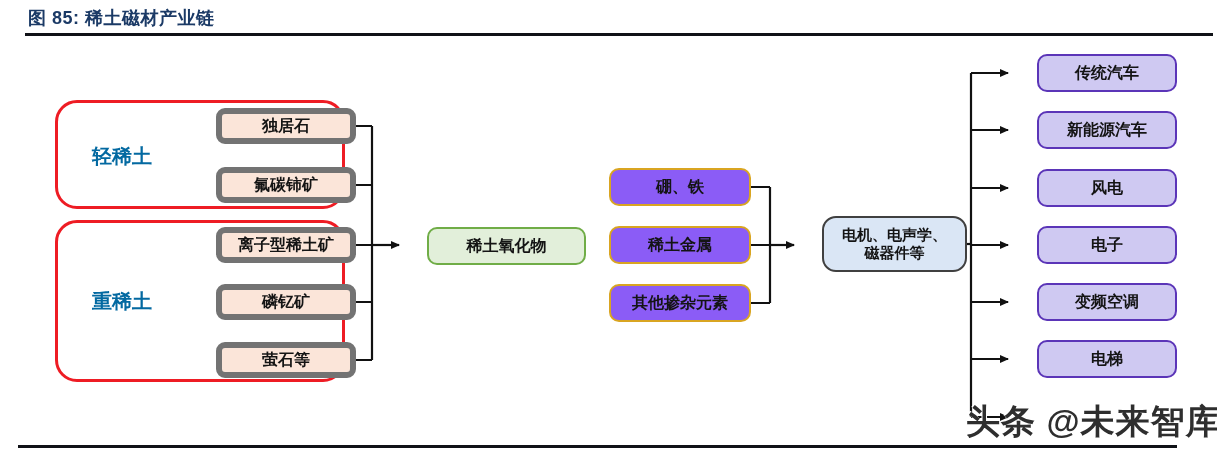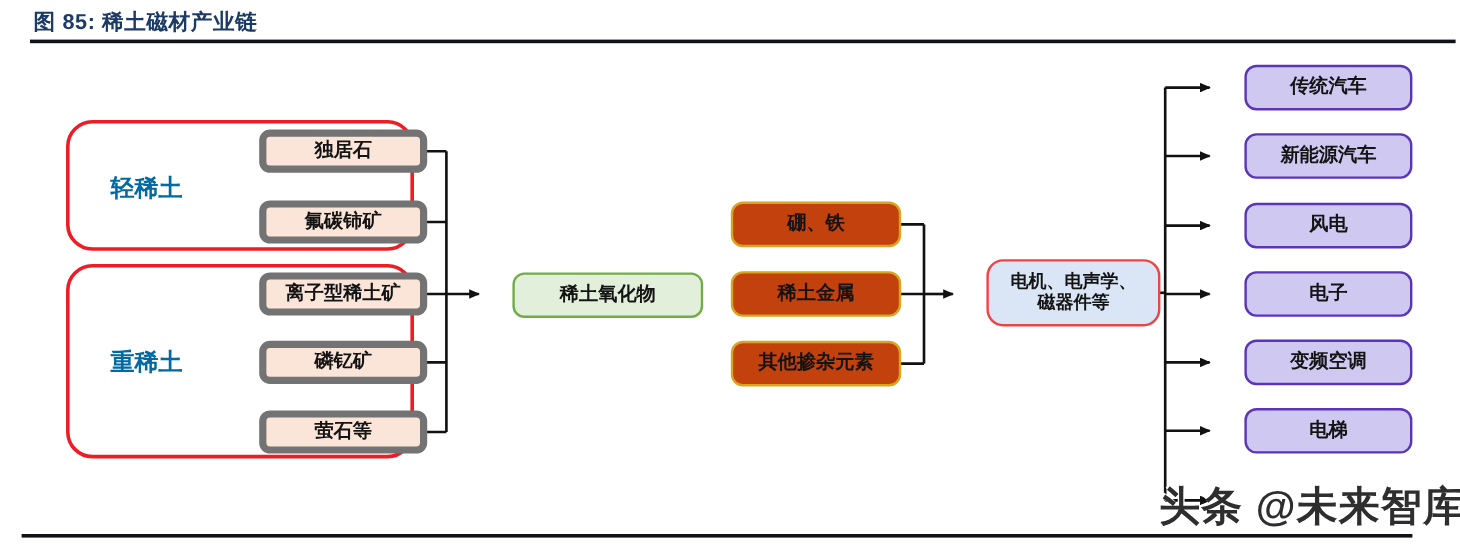--- a/index.html
+++ b/index.html
@@ -23,23 +23,23 @@
   .node {
     position:absolute; display:flex; align-items:center; justify-content:center;
     font-weight:bold; color:#141414; text-align:center; z-index:3;
     font-size:16px; line-height:1.2;margin-left:24px;
   }
   .orange { width:140px; height:36px; left:192px;
     background:#fbe5d9; border:6px solid #737373; border-radius:9px; }
   .green  { left:403px; top:227px; width:159px; height:38px;
     background:#e2efda; border:2px solid #70ad47; border-radius:10px; }
   .yellow { left:585px; width:142px; height:38px;
-    background:#c2410c; border:2px solid #d9a521; border-radius:10px; }
+    background:#8b5cf6; border:2px solid #d9a521; border-radius:10px; }
   .blue   { left:798px; top:216px; width:145px; height:56px;
-    background:#dae6f5; border:2px solid #ef4444; border-radius:14px;
+    background:#dae6f5; border:2px solid #404040; border-radius:14px;
     flex-direction:column; font-size:15px; }
   .purple { left:1013px; width:140px; height:38px;
     background:#cfc9f2; border:2px solid #5b35b8; border-radius:10px; }
 
   .group {
     position:absolute; left:55px; width:290px;
     border:3px solid #ee1c24; border-radius:22px; background:transparent; z-index:1;
   }
   .group-light { top:100px; height:109px; }
   .group-heavy { top:220px; height:162px; }

